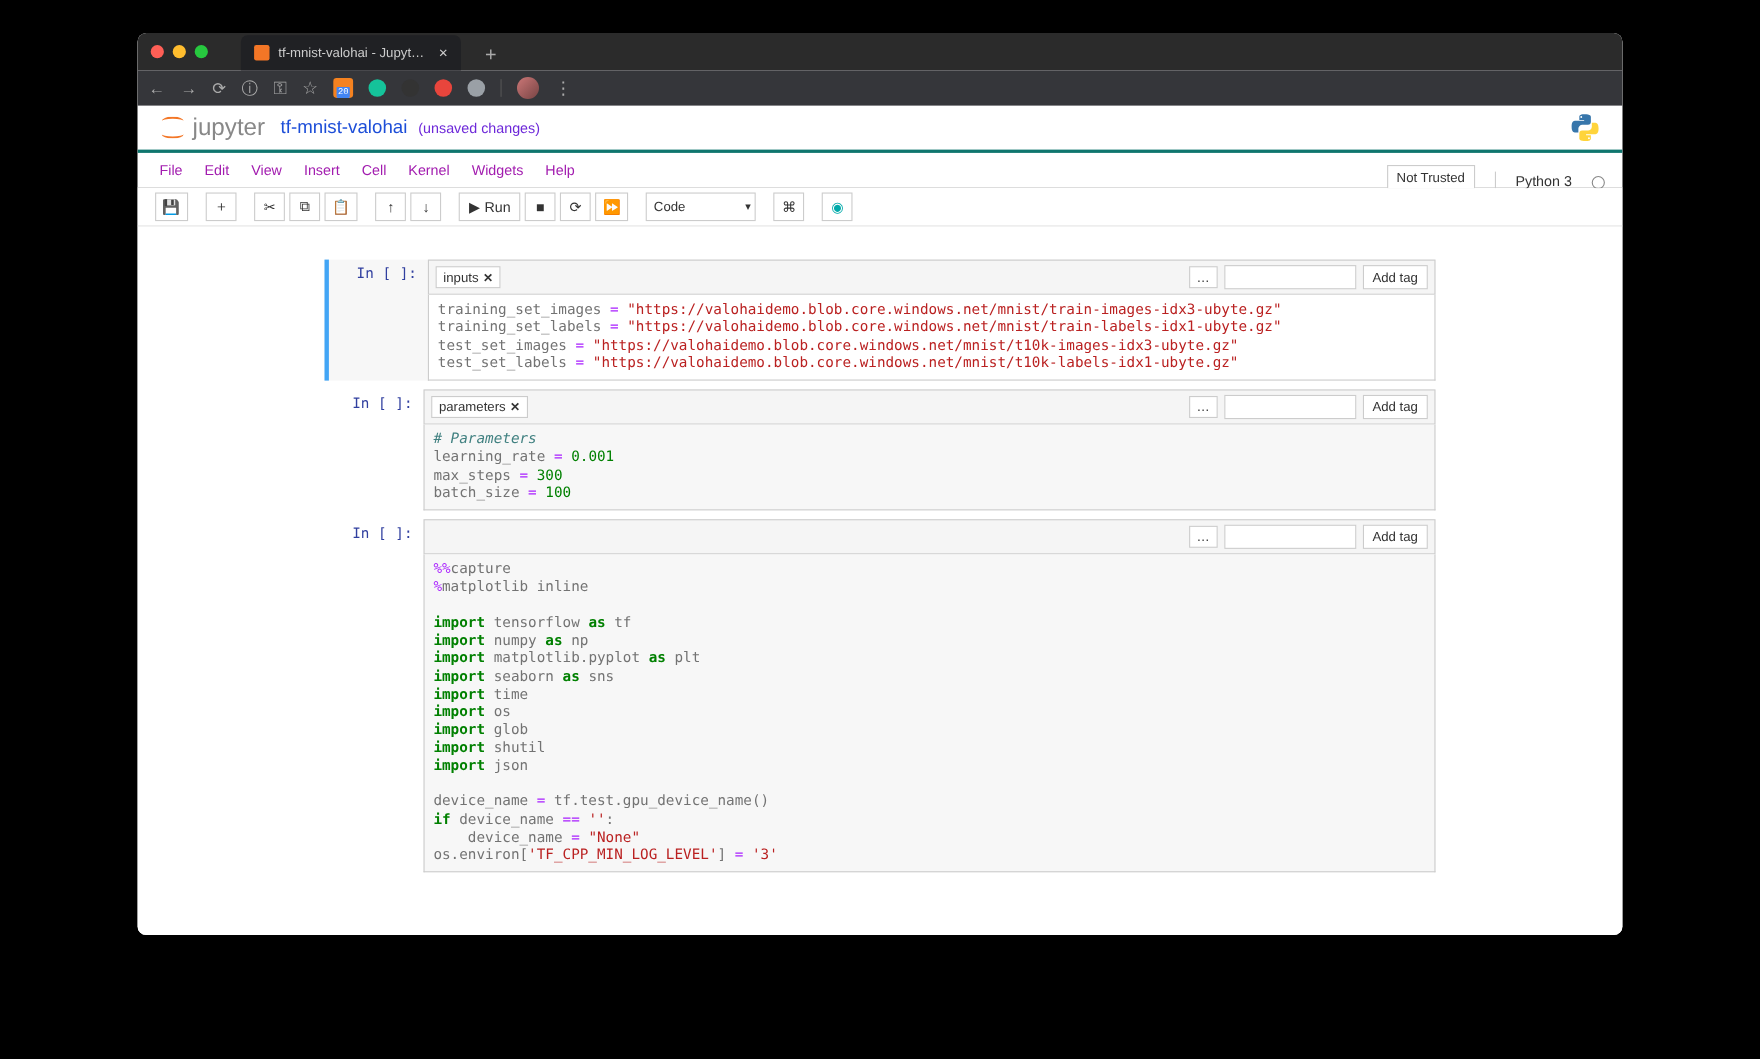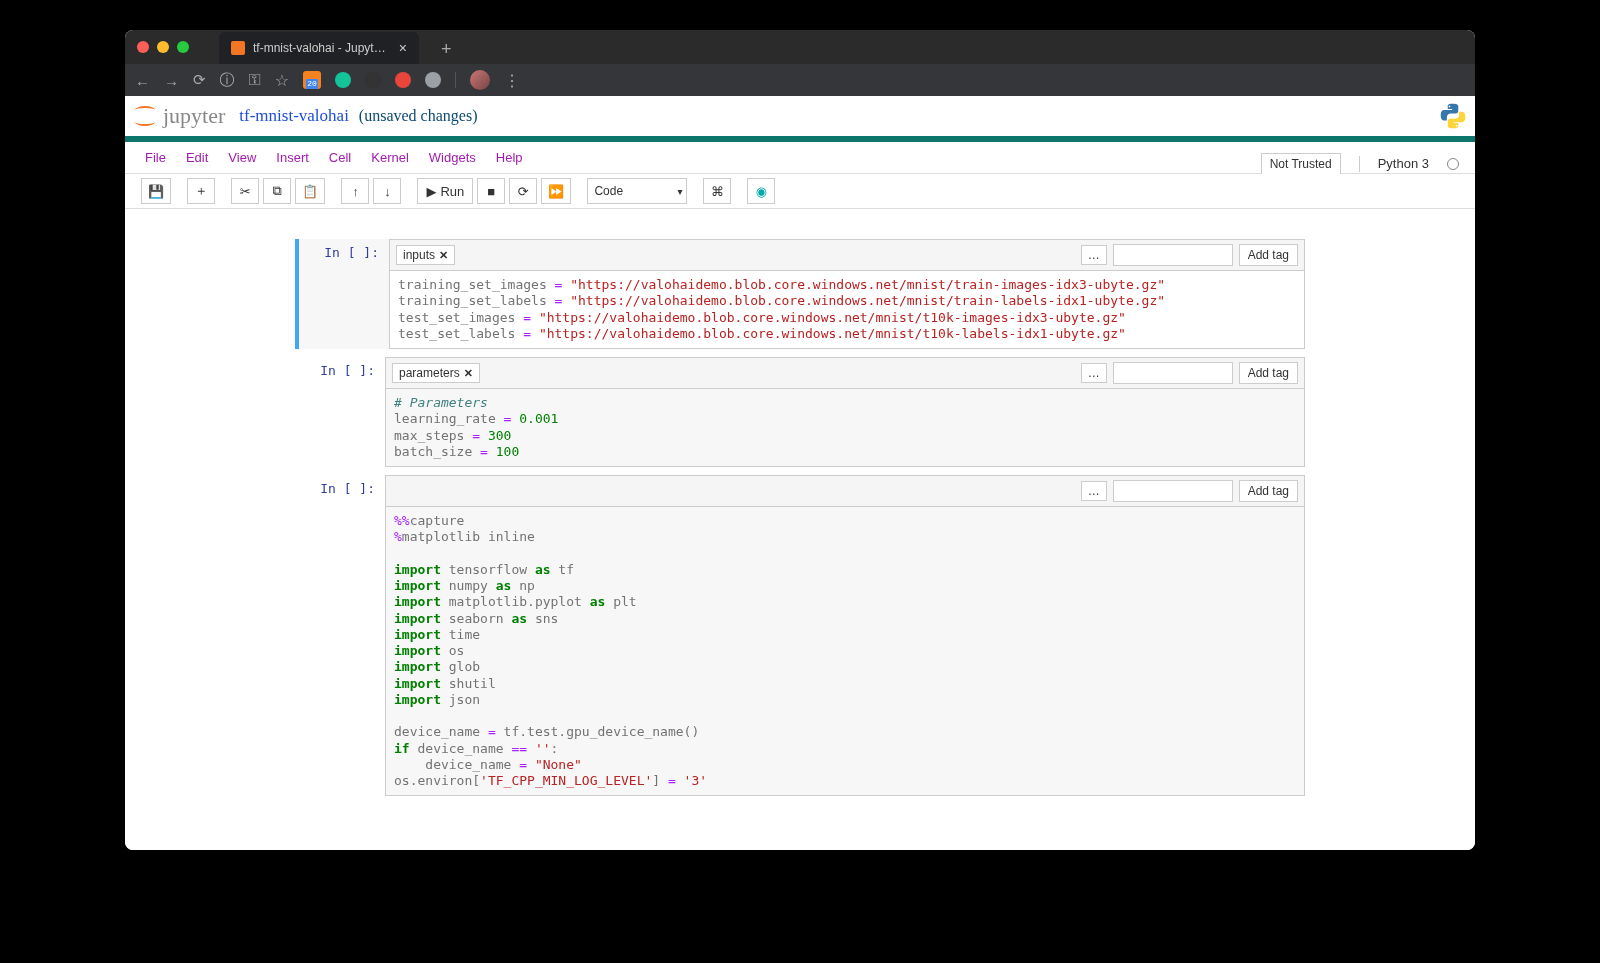--- a/index.html
+++ b/index.html
@@ -32,36 +32,36 @@
 .ext .ext-badge { width: 18px; height: 18px; border-radius: 3px; background: #f58220; display: flex; align-items: flex-end; justify-content: center; }
 .ext .ext-badge span { background: #4285f4; color: #fff; font-size: 8px; padding: 0 1px; border-radius: 1px; line-height: 10px; font-family: Liberation Mono, monospace; }
 .ext .grammarly { width: 16px; height: 16px; border-radius: 50%; background: #15c39a; }
 .ext .adblock { width: 16px; height: 16px; border-radius: 50%; background: #e8453c; color: #fff; font-size: 10px; display: flex; align-items: center; justify-content: center; }
 .ext .dotgrey { width: 16px; height: 16px; border-radius: 50%; background: #9aa0a6; }
 .ext .sep { width: 1px; height: 16px; background: #555; }
 .ext .avatar { width: 20px; height: 20px; border-radius: 50%; background: linear-gradient(135deg,#c77,#744); }
 .ext .kebab { font-size: 16px; }
 
 
-.jhead { display: flex; align-items: center; padding: 6px 8px; border-bottom: 6px solid #0f766e; font-family: Liberation Serif, serif; }
+.jhead { display: flex; align-items: center; padding: 6px 20px; border-bottom: 3px solid #0f766e; }
 .jlogo { display: flex; align-items: center; gap: 6px; color: #888; font-size: 22px; }
 .jlogo-mark { width: 24px; height: 24px; position: relative; }
 .jlogo-mark::before, .jlogo-mark::after { content:""; position:absolute; left:2px; right:2px; height:6px; border-radius: 50%; border: 2px solid #f37626; border-left:0; border-right:0; }
 .jlogo-mark::before { top:2px; border-bottom: none; }
 .jlogo-mark::after { bottom:2px; border-top: none; }
 .jtitle { font-size: 17px; margin-left: 14px; color: #1d4ed8; }
-.jstatus { font-size: 16px; margin-left: 10px; color: #0c4a6e; }
+.jstatus { font-size: 13px; margin-left: 10px; color: #6d28d9; }
 .jspacer { flex: 1; }
 .pylogo { width: 28px; height: 28px; position: relative; }
 .pylogo svg { width: 100%; height: 100%; }
 
 .jmenu-row { display: flex; align-items: center; border-bottom: 1px solid #ddd; padding: 0 16px; height: 32px; }
 .jmenu { display: flex; gap: 20px; font-size: 13px; color: #a21caf; padding-left: 4px; }
 .jmenu-item { cursor: default; }
-.jmenu-right { margin-left: auto; display: flex; align-items: center; gap: 18px; margin-top: 12px; }
+.jmenu-right { margin-left: auto; display: flex; align-items: flex-end; gap: 18px; margin-top: 12px; }
 .nottrusted { border: 1px solid #ccc; padding: 3px 8px; font-size: 12px; background: #fff; }
 .kernel-sep { width: 1px; height: 16px; background: #ccc; }
 .kernel-name { font-size: 13px; }
 .kernel-ind { width: 12px; height: 12px; border: 1px solid #888; border-radius: 50%; }
 
 .jtoolbar { display: flex; align-items: center; gap: 4px; padding: 4px 16px; border-bottom: 1px solid #ddd; background: #fff; }
 .tbtn { border: 1px solid #ccc; background: #fff; min-width: 28px; height: 26px; display: flex; align-items: center; justify-content: center; padding: 0 6px; font-size: 13px; }
 .tbtn.run { gap: 4px; padding: 0 8px; }
 .tsep { width: 8px; }
 .tsel { border: 1px solid #ccc; height: 26px; padding: 0 18px 0 6px; font-size: 12px; min-width: 100px; background: #fff; position: relative; display: flex; align-items: center; }

